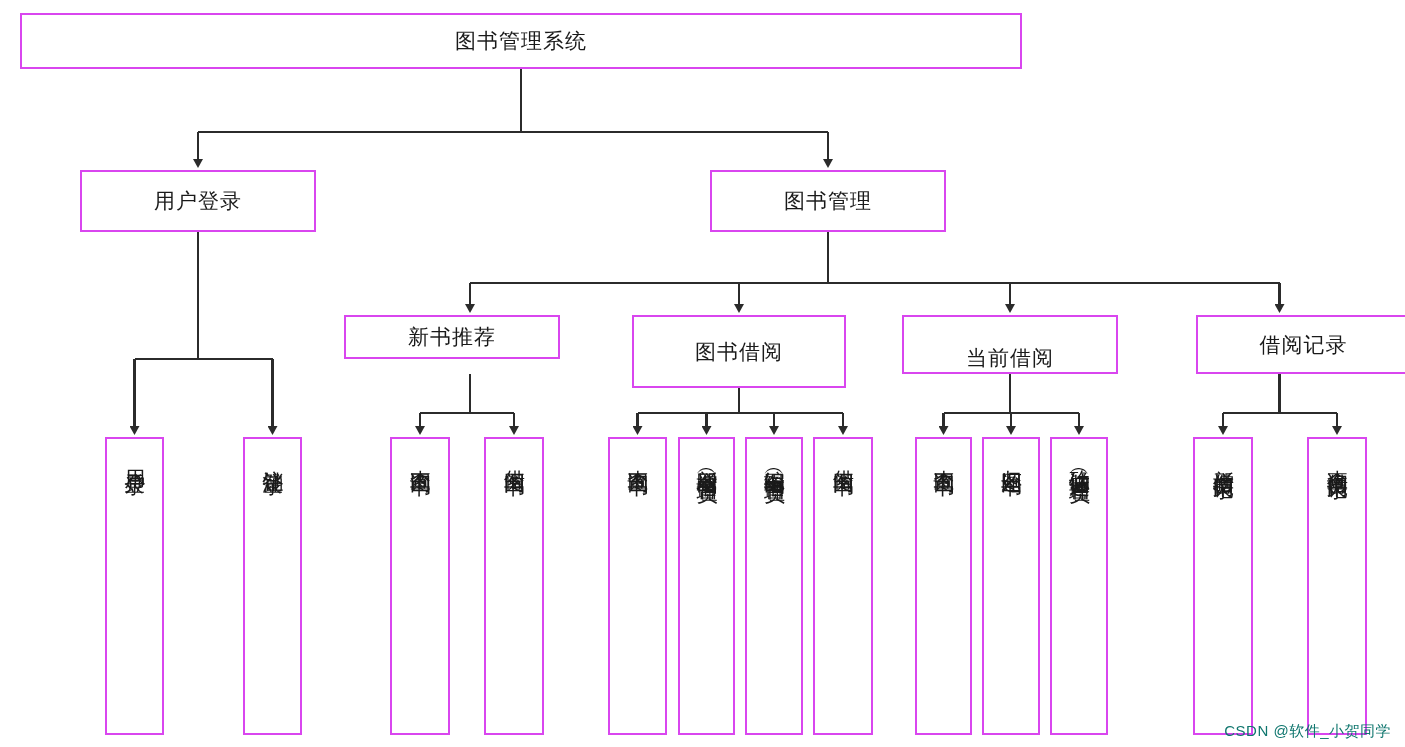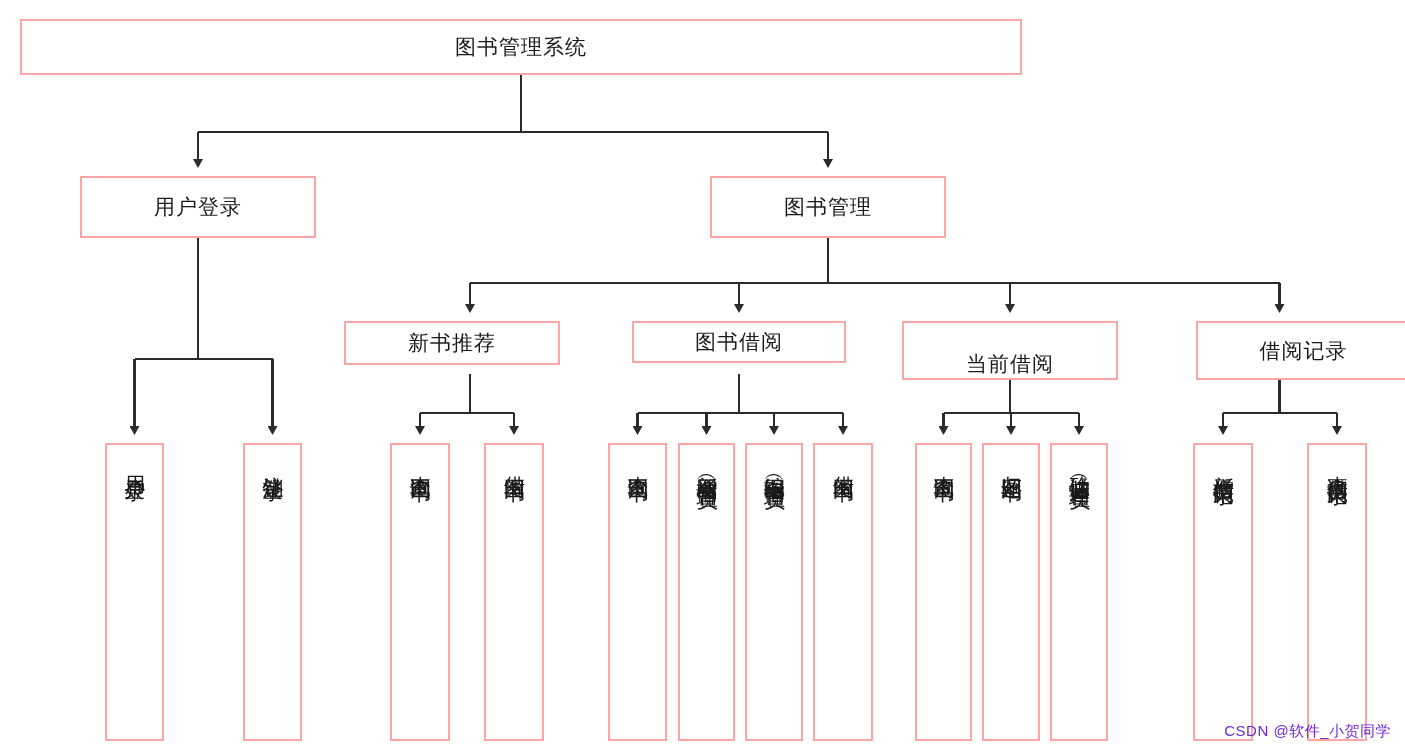--- a/index.html
+++ b/index.html
@@ -23,26 +23,25 @@
     position: absolute;
     left: 0;
     top: 0;
     width: 1405px;
     height: 747px;
   }
   .node-box {
     position: absolute;
     box-sizing: border-box;
     background: #ffffff;
-    border: 2px solid #fca5a5;
+    border: 2px solid #d946ef;
     display: flex;
     align-items: center;
     justify-content: center;
     color: #1a1a1a;
-    margin-top: 6px;
   }
   .node-box.horizontal {
     font-size: 21px;
     letter-spacing: 1px;
   }
   .node-box.vertical {
     align-items: flex-start;
     justify-content: center;
     padding-top: 14px;
   }
@@ -53,21 +52,21 @@
     line-height: 1.18;
     letter-spacing: 2px;
     white-space: nowrap;
     color: #1a1a1a;
   }
   .watermark {
     position: absolute;
     right: 14px;
     bottom: 6px;
     font-size: 15px;
-    color: #6d28d9;
+    color: #0f766e;
     letter-spacing: 0.5px;
     white-space: nowrap;
     user-select: none;
   }
 </style>
 </head>
 <body>
 
 <div id="diagram-root">
 
@@ -120,21 +119,21 @@
       </div>
       <div class="node-box horizontal" style="left: 80px; top: 170px; width: 236px; height: 62px;">
         <span>用户登录</span>
       </div>
       <div class="node-box horizontal" style="left: 710px; top: 170px; width: 236px; height: 62px;">
         <span>图书管理</span>
       </div>
       <div class="node-box horizontal" style="left: 344px; top: 315px; width: 216px; height: 44px;">
         <span>新书推荐</span>
       </div>
-      <div class="node-box horizontal" style="left: 632px; top: 315px; width: 214px; height: 42px;">
+      <div class="node-box horizontal" style="left: 632px; top: 315px; width: 214px; height: 73px;">
         <span>图书借阅</span>
       </div>
       <div class="node-box horizontal" style="left: 902px; top: 315px; width: 216px; height: 59px; align-items: flex-end;">
         <span>当前借阅</span>
       </div>
       <div class="node-box horizontal" style="left: 1196px; top: 315px; width: 215px; height: 59px;">
         <span>借阅记录</span>
       </div>
       <div class="node-box vertical" style="left: 105px; top: 437px; width: 59px; height: 298px;">
         <span class="vlabel">用户登录</span>

